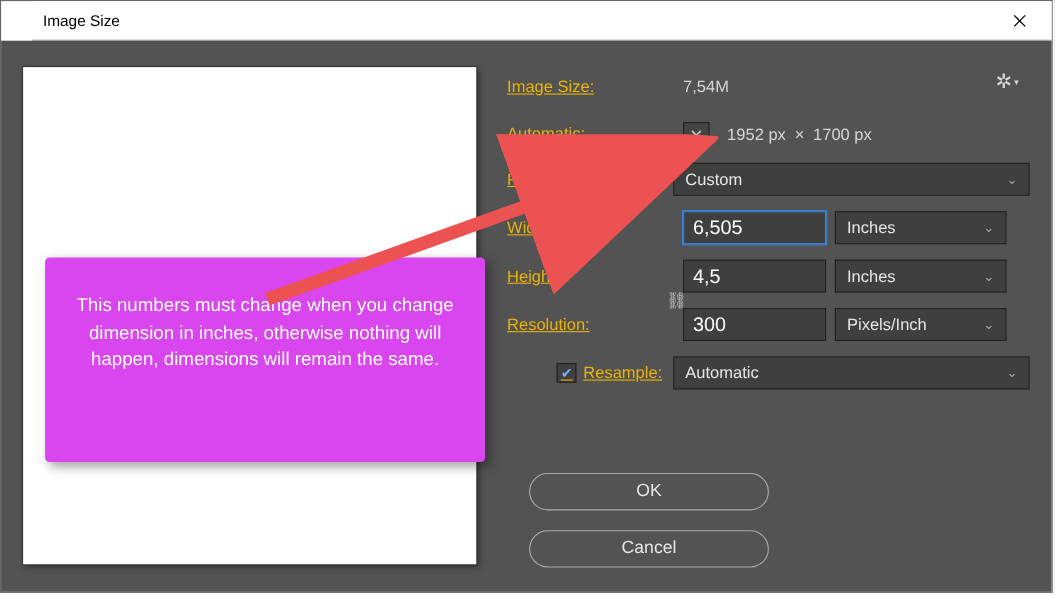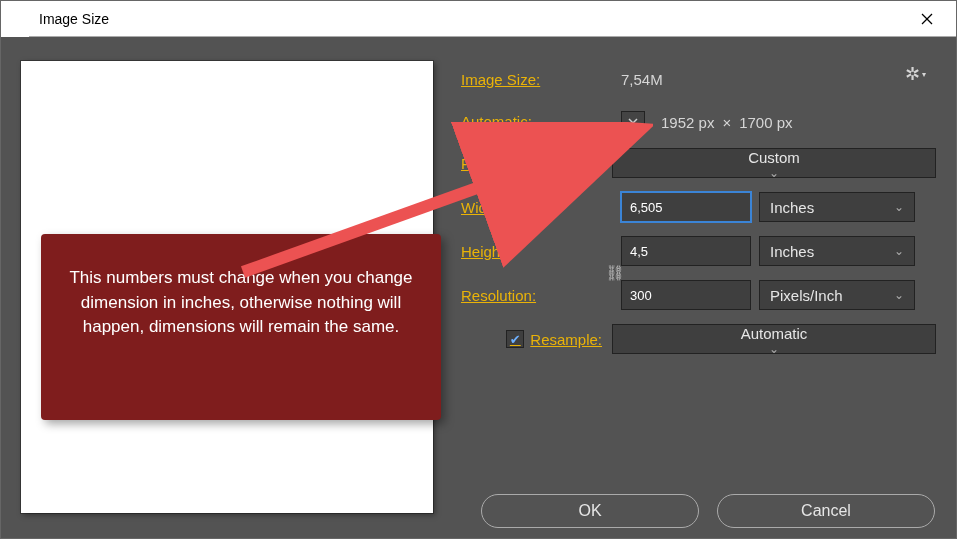--- a/index.html
+++ b/index.html
@@ -117,31 +117,31 @@
     border: 1px solid #222;
     color: #e6e6e6;
     height: 30px;
     padding: 0 10px;
     display: flex;
     align-items: center;
     justify-content: space-between;
     font-size: 15px;
     cursor: pointer;
   }
-  .select-wide { width: 324px; flex-direction: column; }
+  .select-wide { width: 324px; }
   .select-unit { width: 156px; }
   .select .caret { font-size: 12px; color: #aaa; }
   .input {
     background: #3f3f3f;
     border: 1px solid #222;
     color: #fff;
     height: 30px;
     padding: 0 8px;
     width: 130px;
-    font-size: 13px;
+    font-size: 18px;
     font-family: inherit;
   }
   .input.active {
     border: 1px solid #3b84d6;
     box-shadow: 0 0 0 1px #3b84d6;
   }
   .link-col {
     position: absolute;
     left: 145px;
     top: 181px;
@@ -165,44 +165,45 @@
   }
   .checkbox.checked::after {
     content: "✔";
     color: #6fb1ff;
     font-size: 13px;
     line-height: 1;
   }
   .buttons {
     position: absolute;
     left: 480px;
-    bottom: 10px;
+    bottom: 22px;
     display: flex;
     gap: 18px;
+    flex-direction: column;
   }
   .btn {
     width: 218px;
     height: 34px;
     border-radius: 17px;
     border: 1px solid #aaa;
     background: transparent;
     color: #e6e6e6;
     font-size: 16px;
     display: flex;
     align-items: center;
     justify-content: center;
     cursor: pointer;
   }
   .callout {
     position: absolute;
     left: 40px;
     top: 197px;
     width: 400px;
     height: 186px;
-    background: #7f1d1d;
+    background: #d946ef;
     border-radius: 4px;
     color: #fff;
     font-size: 17px;
     line-height: 1.45;
     text-align: center;
     padding: 32px 22px 20px 22px;
     box-shadow: 4px 4px 10px rgba(0,0,0,.35);
     z-index: 10;
   }
   .arrow {

